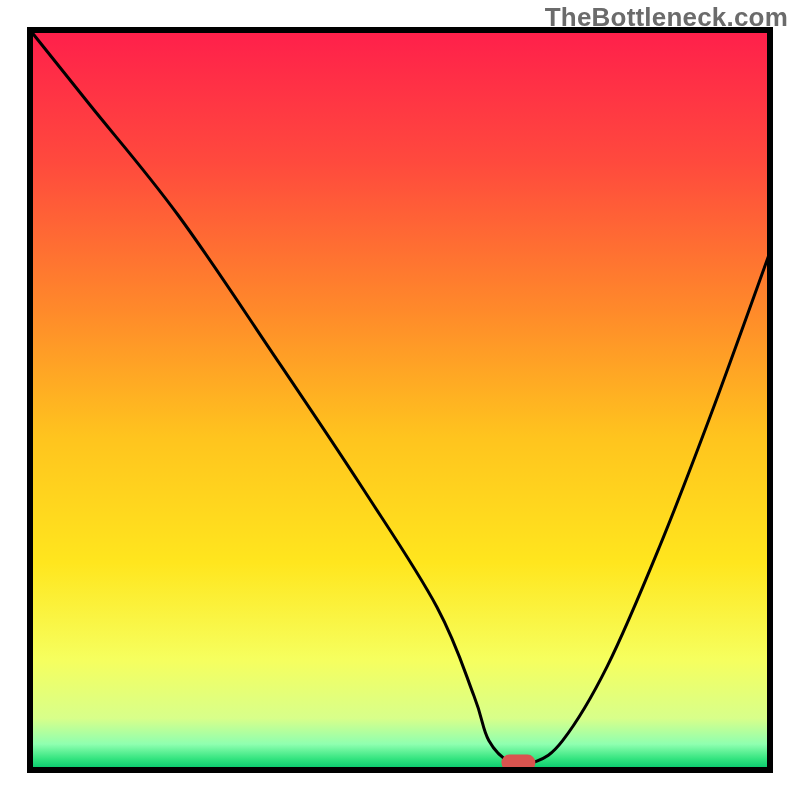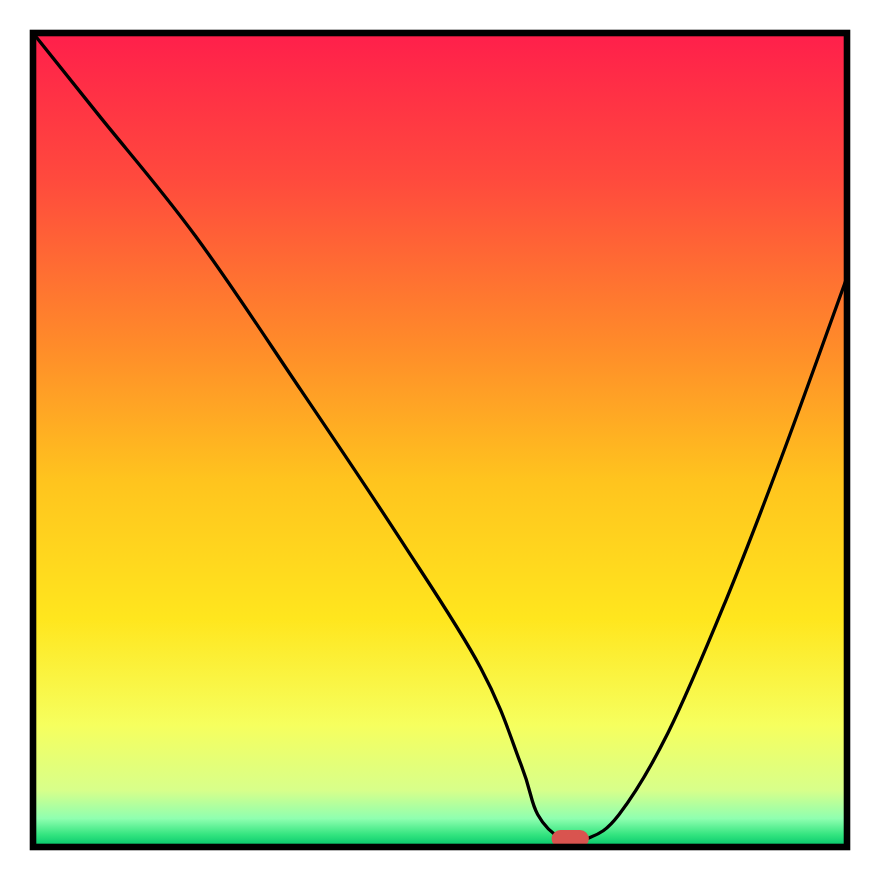--- a/index.html
+++ b/index.html
@@ -27,20 +27,21 @@
     z-index: 20;
   }
   svg {
     display: block;
   }
 </style>
 </head>
 <body>
 
 <div class="chart-container">
+  <div class="watermark">TheBottleneck.com</div>
   <svg id="chart-svg" width="800" height="800" viewBox="0 0 800 800">
     <defs>
       <linearGradient id="bg-grad" x1="0" y1="0" x2="0" y2="1">
           <stop offset="0%" stop-color="#ff1f4b"></stop>
           <stop offset="18%" stop-color="#ff4a3d"></stop>
           <stop offset="38%" stop-color="#ff8a2a"></stop>
           <stop offset="55.00000000000001%" stop-color="#ffc41e"></stop>
           <stop offset="72%" stop-color="#ffe61e"></stop>
           <stop offset="85%" stop-color="#f6ff5e"></stop>
           <stop offset="93%" stop-color="#d8ff8a"></stop>

